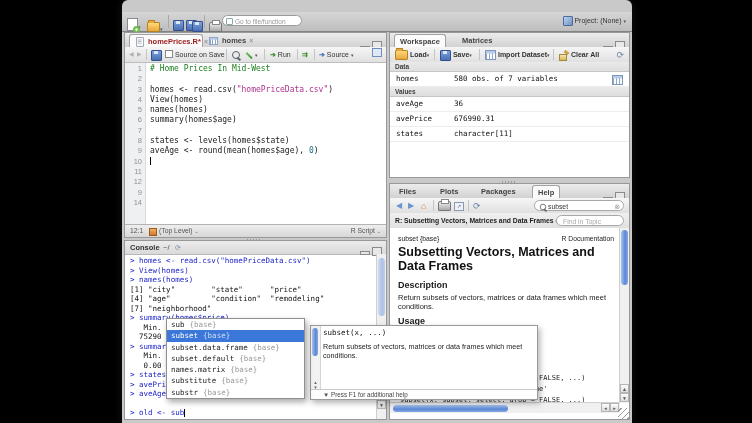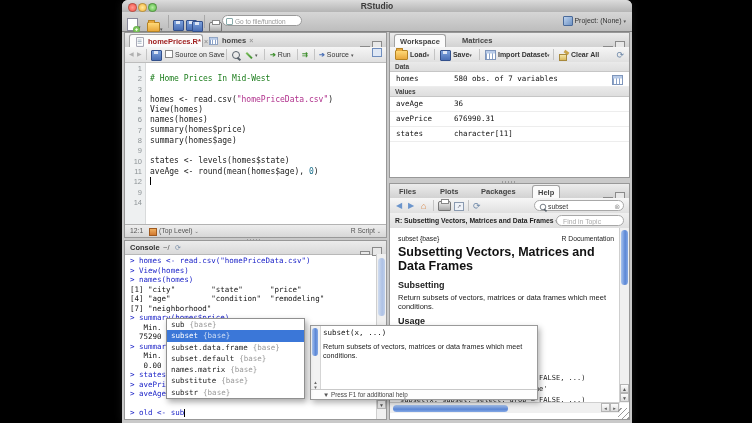--- a/index.html
+++ b/index.html
@@ -144,26 +144,20 @@
     background:repeating-linear-gradient(135deg,transparent 0 2px,#9a9a9a 2px 3px,transparent 3px 4px);}
   .griphandle{position:absolute;width:14px;height:3px;
     background:repeating-linear-gradient(90deg,#9a9a9a 0 1px,transparent 1px 3px);}
 </style>
 </head>
 <body>
 
 <div class="stage">
   <div class="window">
 
-    <div class="titlebar">
-      <div class="light" style="left:6px;background:radial-gradient(#ff9a90,#f55347);"></div>
-      <div class="light" style="left:16px;background:radial-gradient(#ffe79c,#f5b53a);"></div>
-      <div class="light" style="left:26px;background:radial-gradient(#b6eda2,#55b940);"></div>
-      <div class="title-text">RStudio</div>
-    </div>
 
     <div class="main-toolbar">
       <span class="abs" style="left:5px;top:3px;"><span class="i-newdoc"></span><span class="dd">▾</span></span>
       <span class="abs" style="left:25px;top:5px;"><span class="i-folder"></span><span class="dd">▾</span></span>
       <span class="tb-sep" style="left:46px;"></span>
       <span class="abs" style="left:51px;top:4px;"><span class="i-floppy"></span></span>
       <span class="abs" style="left:64px;top:4px;"><span class="i-floppy"></span><span class="i-floppy" style="margin-left:-5px;margin-top:2px;"></span></span>
       <span class="tb-sep" style="left:82px;"></span>
       <span class="abs" style="left:87px;top:5px;"><span class="i-printer"></span></span>
       <div class="goto-box">Go to file/function</div>
@@ -211,27 +205,26 @@
               <div class="gut-num">8</div>
               <div class="gut-num">9</div>
               <div class="gut-num">10</div>
               <div class="gut-num">11</div>
               <div class="gut-num">12</div>
               <div class="gut-num">9</div>
               <div class="gut-num">14</div>
             </div>
           </div>
         <div class="code-area mono">
-            <div id="code-lines" style="padding-top:11px;">
+            <div id="code-lines" style="padding-top:1px;">
               <div class="code-line"><span class="c-comment"># Home Prices In Mid-West</span></div>
               <div class="code-line"></div>
               <div class="code-line"><span class="c-code">homes &lt;- read.csv(</span><span class="c-string">"homePriceData.csv"</span><span class="c-code">)</span></div>
               <div class="code-line"><span class="c-code">View(homes)</span></div>
               <div class="code-line"><span class="c-code">names(homes)</span></div>
-              <div class="code-line"><span class="c-code">summary(homes$price)</span></div>
               <div class="code-line"><span class="c-code">summary(homes$age)</span></div>
               <div class="code-line"></div>
               <div class="code-line"><span class="c-code">states &lt;- levels(homes$state)</span></div>
               <div class="code-line"><span class="c-code">aveAge &lt;- round(mean(homes$age), </span><span class="c-number">0</span><span class="c-code">)</span></div>
               <div class="code-line"><span class="caret"></span></div>
               <div class="code-line"></div>
               <div class="code-line"></div>
             </div>
           </div>
       </div>
@@ -358,21 +351,21 @@
       </div>
       <div class="topicbar" style="top:29px;">
         <span class="abs" style="left:5px;font-weight:bold;"><span>R: Subsetting Vectors, Matrices and Data Frames</span> <span class="dd">▾</span></span>
         <div class="search-pill" style="right:5px;top:2px;width:68px;padding-left:6px;color:#aaa;">Find in Topic</div>
       </div>
 
       <div class="abs" style="left:0;top:44px;right:9px;bottom:0;background:#fff;overflow:hidden;">
         <div class="abs help-doc" style="left:8px;top:7px;font-size:6.8px;">subset {base}</div>
         <div class="abs help-doc" style="right:6px;top:7px;font-size:6.8px;">R Documentation</div>
         <div class="abs" style="left:8px;top:18px;width:205px;font-size:12.5px;font-weight:bold;color:#111;line-height:13.5px;">Subsetting Vectors, Matrices and Data Frames</div>
-        <div class="abs" style="left:8px;top:52px;font-size:9px;font-weight:bold;color:#222;">Subsetting</div>
+        <div class="abs" style="left:8px;top:52px;font-size:9px;font-weight:bold;color:#222;">Description</div>
         <div class="abs" style="left:8px;top:65px;width:228px;font-size:7.5px;line-height:9px;color:#222;">Return subsets of vectors, matrices or data frames which meet conditions.</div>
         <div class="abs" style="left:8px;top:88px;font-size:9px;font-weight:bold;color:#222;">Usage</div>
         <div class="abs mono" id="usage-lines" style="left:10px;top:145px;">
             <div class="usage-line">subset(x, subset, select, drop = FALSE, ...)</div>
             <div class="usage-line">## S3 method for class 'data.frame'</div>
             <div class="usage-line">subset(x, subset, select, drop = FALSE, ...)</div>
           </div>
       </div>
 
       <div class="scroll-lane-v" style="right:0;top:44px;bottom:16px;width:9px;">

